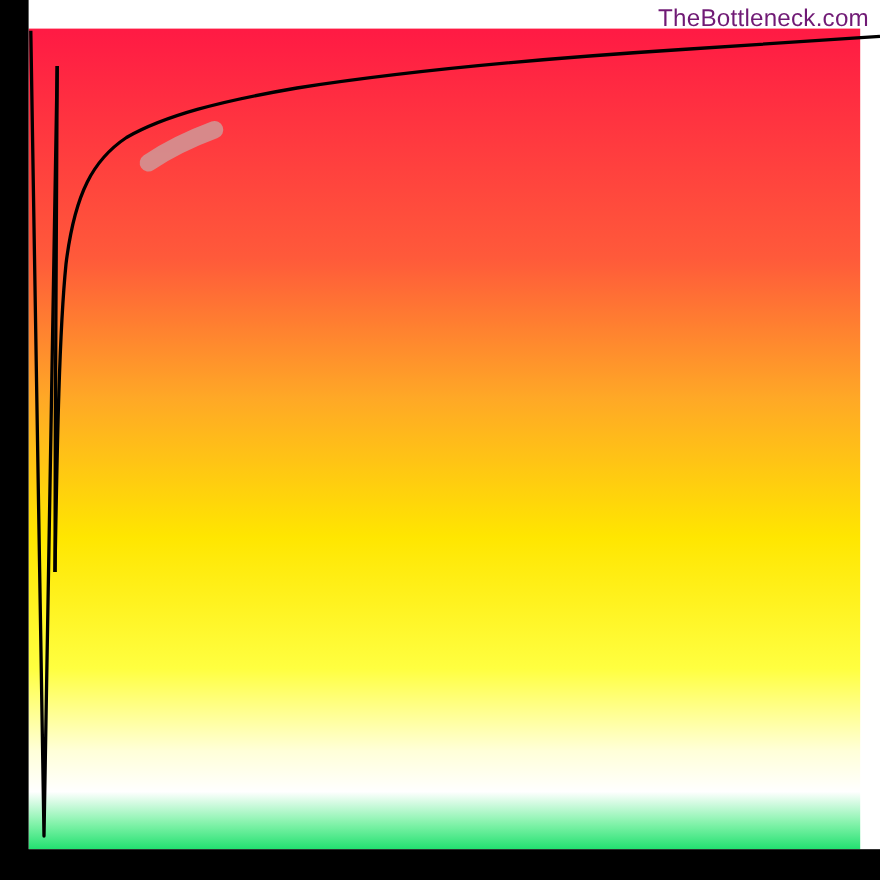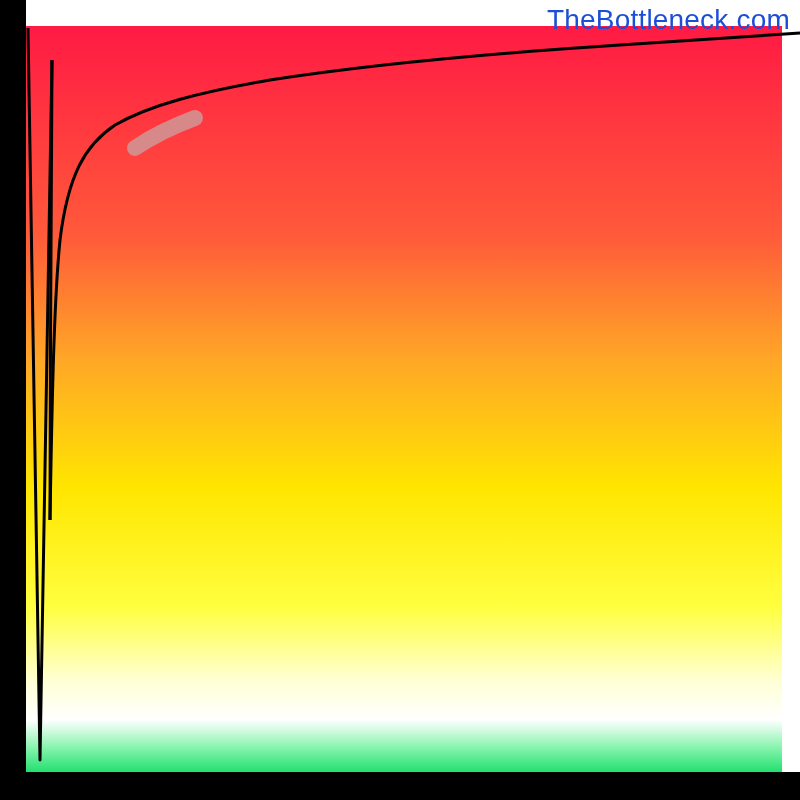--- a/index.html
+++ b/index.html
@@ -12,22 +12,22 @@
     }
     .container {
       width: 800px;
       height: 800px;
       position: relative;
     }
     .attribution {
       position: absolute;
       top: 4px;
       right: 10px;
-      color: #1d4ed8;
-      font-size: 28px;
+      color: #701a75;
+      font-size: 22px;
       font-weight: normal;
       letter-spacing: 0.2px;
     }
     svg.plot {
       position: absolute;
       left: 0;
       top: 0;
       width: 800px;
       height: 800px;
     }

